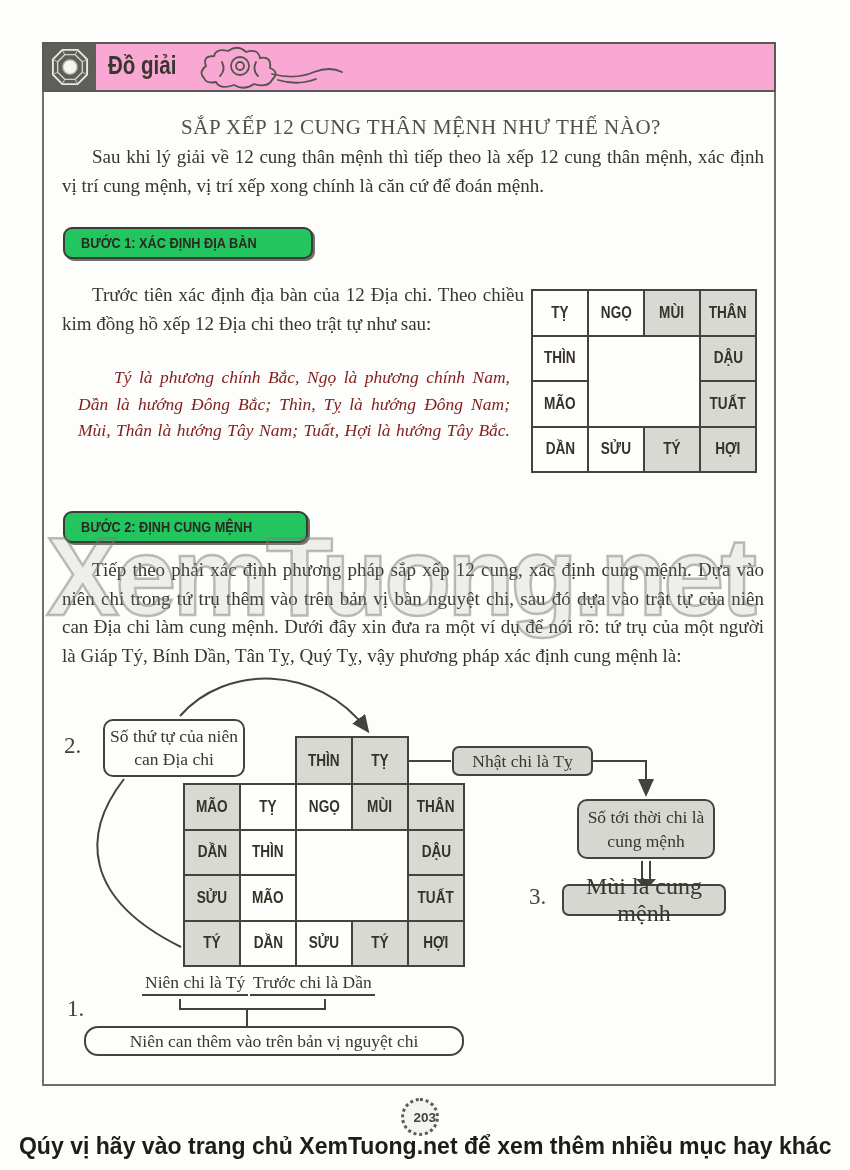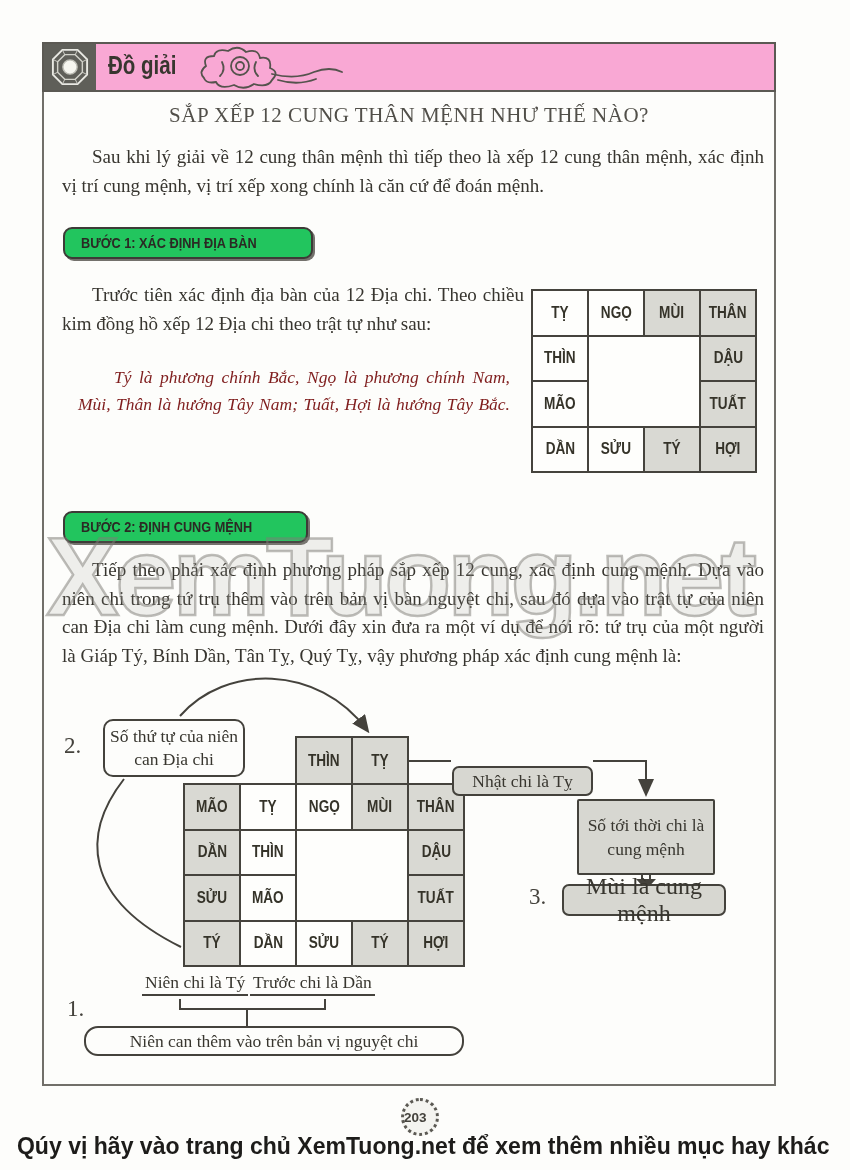--- a/index.html
+++ b/index.html
@@ -11,21 +11,21 @@
   
   .page-box{left:42px;top:42px;width:734px;height:1044px;border:2px solid #716f69;box-sizing:border-box;background:#fdfdfb;}
   
   .header-bar{left:42px;top:42px;width:734px;height:50px;box-sizing:border-box;background:#f9a8d4;border:2px solid #5b5953;display:flex;align-items:center;}
   .bagua-sq{position:absolute;left:0;top:0;width:52px;height:46px;background:#5f5f59;display:flex;align-items:center;justify-content:center;}
   .header-title{position:absolute;left:64px;top:7px;font-family:"Liberation Sans",sans-serif;font-weight:bold;font-size:25px;color:#38362f;}
   .cond{display:inline-block;transform:scaleX(.82);transform-origin:left center;white-space:nowrap;}
   .cond-c{display:inline-block;transform:scaleX(.8);transform-origin:center;white-space:nowrap;}
   .cloud{position:absolute;left:152px;top:2px;}
   
-  .doc-title{left:42px;top:103px;width:734px;text-align:center;font-size:21px;letter-spacing:.5px;color:#514f49;font-weight:normal;margin:0;}
+  .doc-title{left:42px;top:103px;width:734px;text-align:center;font-size:21px;letter-spacing:.5px;color:#514f49;font-weight:normal;margin:12px;}
   .para{font-size:19px;line-height:28.5px;text-align:justify;text-indent:30px;margin:0;color:#37352f;}
   .para1{left:62px;top:143px;width:702px;}
   .para2{left:62px;top:281px;width:462px;}
   .para3{left:62px;top:556px;width:702px;}
   
   .badge{height:32px;box-sizing:border-box;background:#22c55e;border:2px solid #3d3b37;border-radius:9px;box-shadow:2px 2px 0 rgba(80,78,72,.8);display:flex;align-items:center;padding:0 16px;}
   .badge .bt{font-family:"Liberation Sans",sans-serif;font-weight:bold;font-size:15.5px;color:#2b2924;}
   .badge1{left:63px;top:227px;}
   .badge2{left:63px;top:511px;}
   
@@ -39,39 +39,39 @@
   .gcell.shaded{background:#d9d9d3;}
   .gcell .cond-c{font-family:"Liberation Sans",sans-serif;font-weight:bold;font-size:17px;color:#353329;}
   
   .watermark{left:46px;top:512px;width:810px;font-family:"Liberation Sans",sans-serif;font-weight:bold;
     font-size:112px;letter-spacing:-4px;transform:scaleX(.98);transform-origin:left top;
     color:rgba(150,148,142,.14);-webkit-text-stroke:2.5px rgba(125,123,117,.50);pointer-events:none;white-space:nowrap;}
   
   .dbox{box-sizing:border-box;border:2px solid #44423c;display:flex;align-items:center;justify-content:center;text-align:center;font-size:17.5px;color:#38362f;background:#fdfdfb;}
   .dbox.gray{background:#d7d7d1;}
   .box-order{left:103px;top:719px;width:142px;height:58px;border-radius:10px;line-height:23px;}
-  .box-nhatchi{left:452px;top:746px;width:141px;height:30px;border-radius:7px;margin-top:20px;}
-  .box-sotoi{left:577px;top:799px;width:138px;height:76px;border-radius:2px;line-height:24px;}
+  .box-nhatchi{left:452px;top:746px;width:141px;height:30px;border-radius:7px;}
+  .box-sotoi{left:577px;top:799px;width:138px;height:60px;border-radius:10px;line-height:24px;}
   .box-menh{left:562px;top:884px;width:164px;height:32px;border-radius:7px;font-size:24px;}
   .box-niencan{left:84px;top:1026px;width:380px;height:30px;border-radius:14px;}
   .dg-label{font-size:23px;color:#44423c;}
   .dg1{left:67px;top:996px;}
   .dg2{left:64px;top:733px;}
   .dg3{left:529px;top:884px;}
   .ulabel{font-size:17.5px;color:#38362f;border-bottom:2px solid #44423c;padding:0 3px 1px 3px;}
   .l-nienchi{left:118px;top:972px;margin-left:24px;}
   .l-nguyetchi{left:250px;top:972px;}
   .top-cells{left:295px;top:736px;}
   .dgrid{left:183px;top:783px;}
   .table1{left:531px;top:289px;}
   
   .connectors{left:0;top:0;pointer-events:none;}
   
-  .page-num-badge{left:401px;top:1098px;width:38px;height:38px;box-sizing:border-box;border:3px dotted #5b5953;border-radius:50%;background:#f4f4f0;display:flex;align-items:center;justify-content:flex-start;font-family:"Liberation Sans",sans-serif;font-weight:bold;font-size:13.5px;color:#44423c;}
-  .footer-text{left:0;top:1132px;width:736px;text-align:center;font-family:"Liberation Sans",sans-serif;font-weight:bold;font-size:24px;color:#1d1c1a;}
+  .page-num-badge{left:401px;top:1098px;width:38px;height:38px;box-sizing:border-box;border:3px dotted #5b5953;border-radius:50%;background:#f4f4f0;display:flex;align-items:center;justify-content:flex-end;font-family:"Liberation Sans",sans-serif;font-weight:bold;font-size:13.5px;color:#44423c;}
+  .footer-text{left:0;top:1132px;width:850px;text-align:center;font-family:"Liberation Sans",sans-serif;font-weight:bold;font-size:24px;color:#1d1c1a;}
   .footer-text .cond2{display:inline-block;transform:scaleX(.96);transform-origin:center;white-space:nowrap;}
 </style>
 </head>
 <body>
 
 <div class="abs page-box"></div>
 
 <div class="abs header-bar">
   <div class="bagua-sq">
     <svg width="38" height="38" viewBox="0 0 40 40">
@@ -104,20 +104,21 @@
 
 <h1 class="abs doc-title">SẮP XẾP 12 CUNG THÂN MỆNH NHƯ THẾ NÀO?</h1>
 <p class="abs para para1">Sau khi lý giải về 12 cung thân mệnh thì tiếp theo là xếp 12 cung thân mệnh, xác định vị trí cung mệnh, vị trí xếp xong chính là căn cứ để đoán mệnh.</p>
 
 <div class="abs badge badge1">
     <span class="bt cond">BƯỚC 1: XÁC ĐỊNH ĐỊA BÀN</span>
   </div>
 <p class="abs para para2">Trước tiên xác định địa bàn của 12 Địa chi. Theo chiều kim đồng hồ xếp 12 Địa chi theo trật tự  như sau:</p>
 <div class="abs note">
   <div class="note-line first">Tý là phương chính Bắc, Ngọ là phương chính Nam,</div>
+  <div class="note-line">Dần là hướng Đông Bắc; Thìn, Tỵ là hướng Đông Nam;</div>
   <div class="note-line last">Mùi, Thân là hướng Tây Nam;  Tuất, Hợi là hướng Tây Bắc.</div>
 </div>
 <div class="abs grid-dark table1" style="grid-template-columns: repeat(4, 54px); grid-template-rows: repeat(4, 43.5px);">
     <div class="gcell" style="grid-area: 1 / 1;">
       <span class="cond-c">TỴ</span>
     </div>
     <div class="gcell" style="grid-area: 1 / 2;">
       <span class="cond-c">NGỌ</span>
     </div>
     <div class="gcell shaded" style="grid-area: 1 / 3;">

